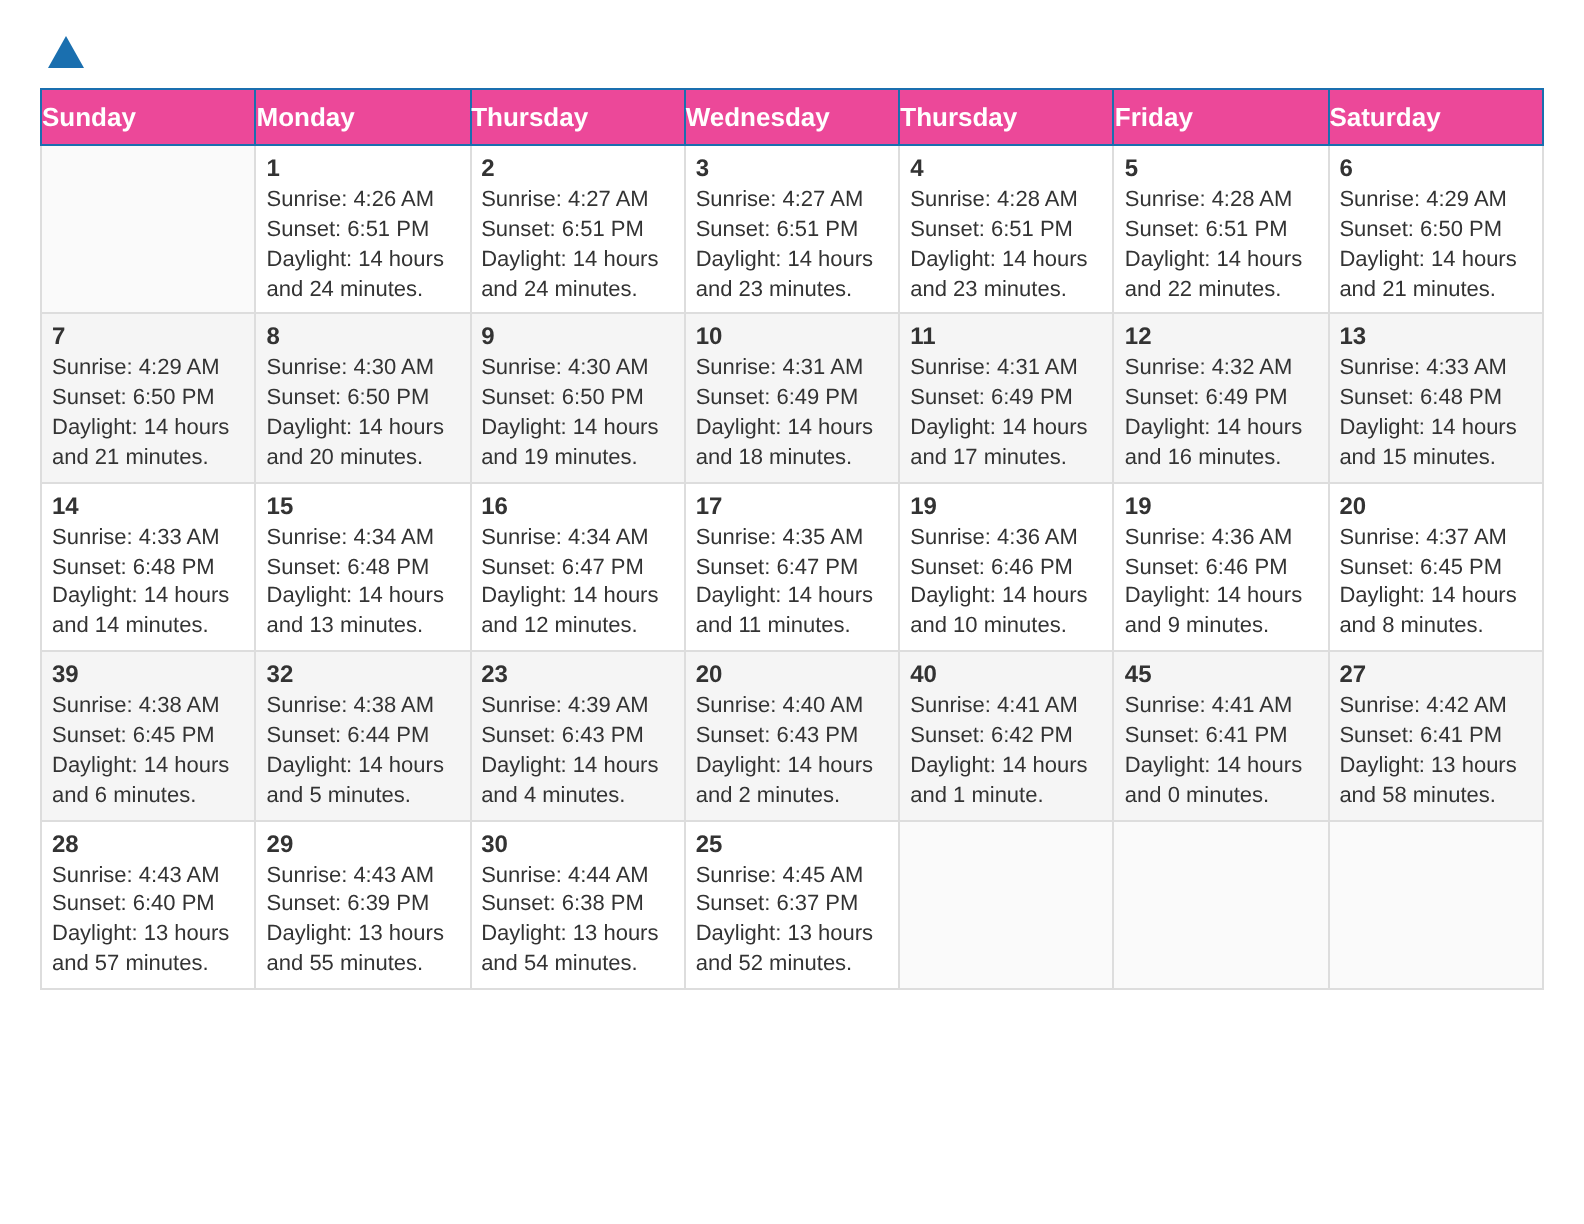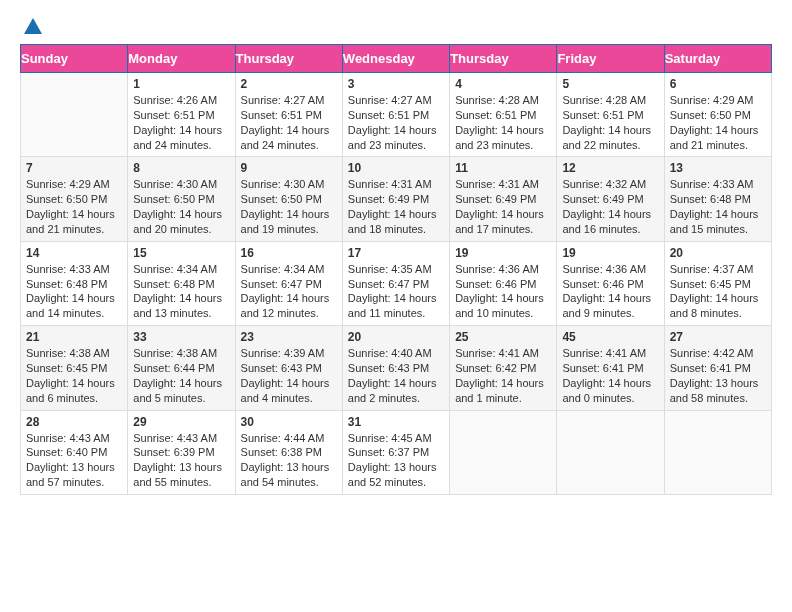--- a/index.html
+++ b/index.html
@@ -206,37 +206,37 @@
           <span class="day-number">19</span>
           <div class="cell-info">Sunrise: 4:36 AM<br>Sunset: 6:46 PM<br>Daylight: 14 hours<br>and 9 minutes.</div>
         </td>
         <td>
           <span class="day-number">20</span>
           <div class="cell-info">Sunrise: 4:37 AM<br>Sunset: 6:45 PM<br>Daylight: 14 hours<br>and 8 minutes.</div>
         </td>
       </tr>
       <tr class="row-alt">
         <td>
-          <span class="day-number">21</span>
+          <span class="day-number">39</span>
           <div class="cell-info">Sunrise: 4:38 AM<br>Sunset: 6:45 PM<br>Daylight: 14 hours<br>and 6 minutes.</div>
         </td>
         <td>
-          <span class="day-number">33</span>
+          <span class="day-number">32</span>
           <div class="cell-info">Sunrise: 4:38 AM<br>Sunset: 6:44 PM<br>Daylight: 14 hours<br>and 5 minutes.</div>
         </td>
         <td>
           <span class="day-number">23</span>
           <div class="cell-info">Sunrise: 4:39 AM<br>Sunset: 6:43 PM<br>Daylight: 14 hours<br>and 4 minutes.</div>
         </td>
         <td>
           <span class="day-number">20</span>
           <div class="cell-info">Sunrise: 4:40 AM<br>Sunset: 6:43 PM<br>Daylight: 14 hours<br>and 2 minutes.</div>
         </td>
         <td>
-          <span class="day-number">25</span>
+          <span class="day-number">40</span>
           <div class="cell-info">Sunrise: 4:41 AM<br>Sunset: 6:42 PM<br>Daylight: 14 hours<br>and 1 minute.</div>
         </td>
         <td>
           <span class="day-number">45</span>
           <div class="cell-info">Sunrise: 4:41 AM<br>Sunset: 6:41 PM<br>Daylight: 14 hours<br>and 0 minutes.</div>
         </td>
         <td>
           <span class="day-number">27</span>
           <div class="cell-info">Sunrise: 4:42 AM<br>Sunset: 6:41 PM<br>Daylight: 13 hours<br>and 58 minutes.</div>
         </td>
@@ -248,21 +248,21 @@
         </td>
         <td>
           <span class="day-number">29</span>
           <div class="cell-info">Sunrise: 4:43 AM<br>Sunset: 6:39 PM<br>Daylight: 13 hours<br>and 55 minutes.</div>
         </td>
         <td>
           <span class="day-number">30</span>
           <div class="cell-info">Sunrise: 4:44 AM<br>Sunset: 6:38 PM<br>Daylight: 13 hours<br>and 54 minutes.</div>
         </td>
         <td>
-          <span class="day-number">31</span>
+          <span class="day-number">25</span>
           <div class="cell-info">Sunrise: 4:45 AM<br>Sunset: 6:37 PM<br>Daylight: 13 hours<br>and 52 minutes.</div>
         </td>
         <td class="empty-cell"></td>
         <td class="empty-cell"></td>
         <td class="empty-cell"></td>
       </tr>
     </tbody>
 </table>
 
 </body></html>

